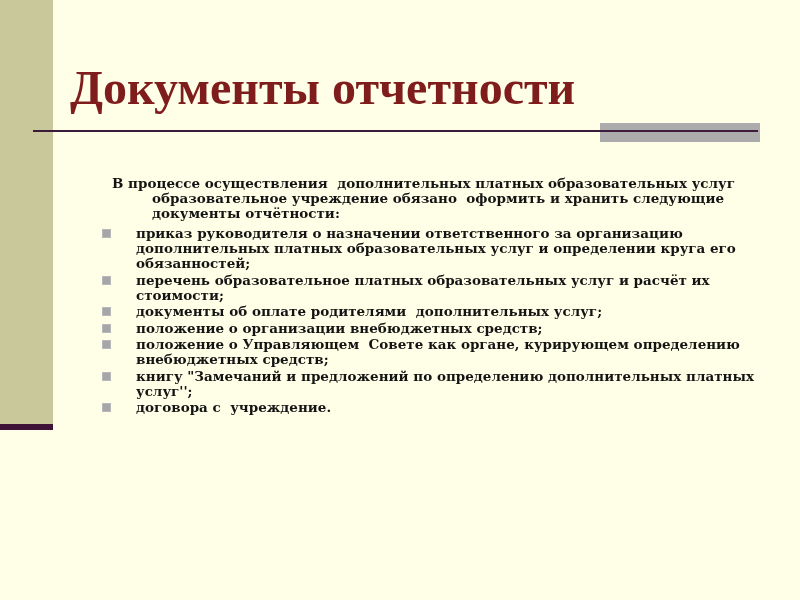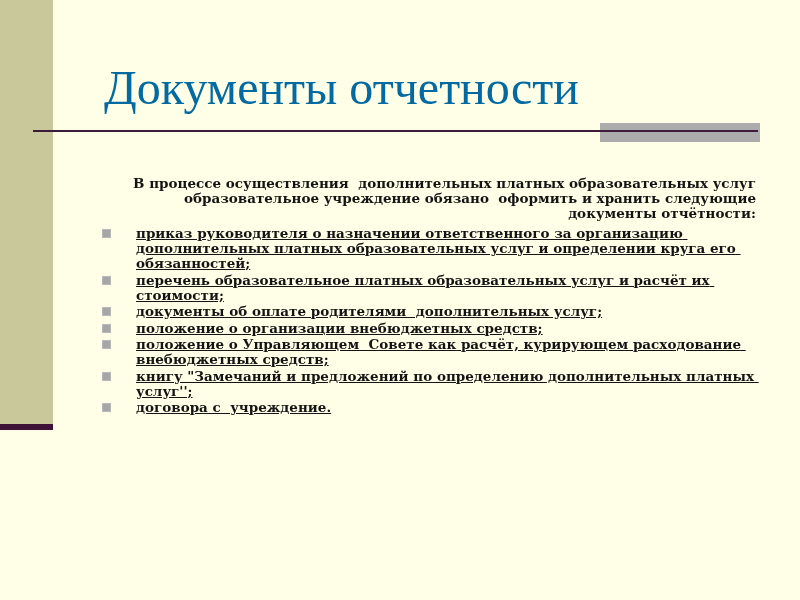--- a/index.html
+++ b/index.html
@@ -22,27 +22,27 @@
   }
   .sidebar-cap {
     position: absolute;
     left: 0; top: 424px;
     width: 53px; height: 6px;
     background: #3F1338;
   }
   
   .title {
     position: absolute;
-    left: 104px; top: 64px;
+    left: 70px; top: 64px;
     margin: 0;
     font-family: "Liberation Serif", serif;
-    font-weight: normal;
+    font-weight: bold;
     font-size: 48px;
     line-height: 1.0;
-    color: #0369a1;
+    color: #7f1d1d;
     white-space: nowrap;
   }
   .gray-accent {
     position: absolute;
     left: 600px; top: 123px;
     width: 160px; height: 19px;
     background: #ACACAC;
     z-index: 1;
   }
   .rule {
@@ -61,25 +61,24 @@
     font-weight: bold;
     font-size: 13.5px;
     line-height: 15px;
     color: #141414;
   }
   .intro {
     margin: 0 0 5px 16px;
     padding-left: 40px;
     text-indent: -40px;
     white-space: pre-wrap;
-    text-align: right;
   }
   ul.bullets {
     list-style: none;
-    margin: 0; padding: 0; text-decoration: underline;
+    margin: 0; padding: 0;
   }
   ul.bullets li {
     position: relative;
     padding-left: 40px;
     margin: 0 0 1.5px 0;
     white-space: pre-wrap;
   }
   .sq {
     position: absolute;
     left: 7px; top: 4px;
@@ -102,19 +101,19 @@
   <div class="rule"></div>
 
   <div class="content">
     <p class="intro">В процессе осуществления  дополнительных платных образовательных услуг образовательное учреждение обязано  оформить и хранить следующие документы отчётности:</p>
     <ul class="bullets">
       <li><span class="sq"></span><span>приказ руководителя о назначении ответственного за организацию дополнительных платных образовательных услуг и определении круга его обязанностей;</span></li>
       <li><span class="sq"></span><span>перечень образовательное платных образовательных услуг и расчёт их стоимости;</span></li>
       <li><span class="sq"></span></li>
       <li><span class="sq"></span><span>документы об оплате родителями  дополнительных услуг;</span></li>
       <li><span class="sq"></span><span>положение о организации внебюджетных средств;</span></li>
-      <li><span class="sq"></span><span>положение о Управляющем  Совете как расчёт, курирующем расходование внебюджетных средств;</span></li>
+      <li><span class="sq"></span><span>положение о Управляющем  Совете как органе, курирующем определению внебюджетных средств;</span></li>
       <li><span class="sq"></span><span>книгу "Замечаний и предложений по определению дополнительных платных услуг'';</span></li>
       <li><span class="sq"></span><span>договора с  учреждение.</span></li>
     </ul>
   </div>
 
 </div>
 
 </body></html>

